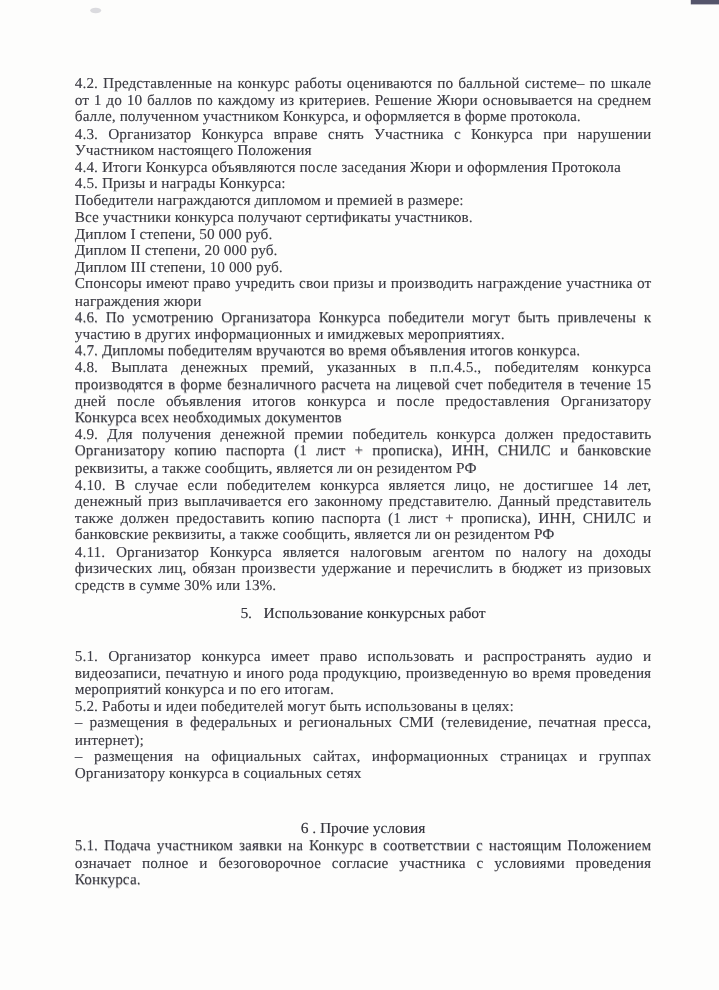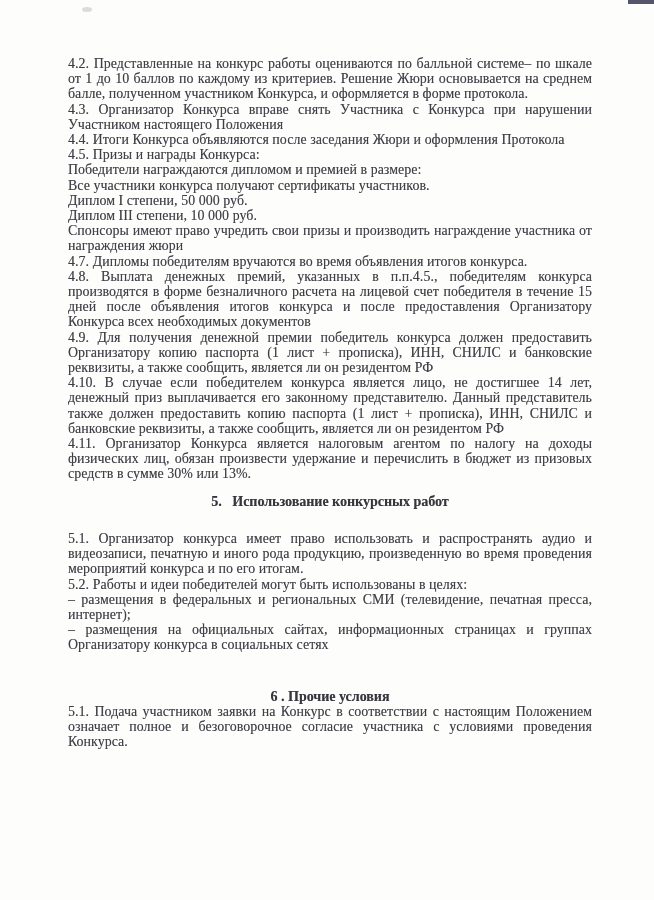--- a/index.html
+++ b/index.html
@@ -12,36 +12,36 @@
     width: 654px;
     height: 900px;
     background: #fdfdfc;
     overflow: hidden;
     font-family: "Liberation Serif", "DejaVu Serif", serif;
     color: #3e3e46;
   }
   .content {
     position: absolute;
     left: 68px;
-    top: 56px;
+    top: 68px;
     width: 524px;
   }
   .para {
     margin: 0;
     font-size: 13.8px;
     line-height: 15.2px;
     text-align: justify;
     letter-spacing: 0.1px;
     text-shadow: 0.2px 0.2px 0.5px rgba(62,62,70,0.45);
   }
   .heading {
     margin: 0;
     font-size: 14px;
     line-height: 15.2px;
-    font-weight: bold;
+    font-weight: normal;
     text-align: center;
     white-space: pre;
     color: #36363e;
     text-shadow: 0.2px 0.2px 0.5px rgba(54,54,62,0.5);
   }
   .heading-5 { margin-top: 12px; margin-bottom: 22px; }
   .heading-6 { margin-top: 36px; }
   .corner-mark {
     position: absolute;
     top: 0;
@@ -68,22 +68,24 @@
   <div class="speck"></div>
 
   <div class="content">
     <p class="para">4.2. Представленные на конкурс работы оцениваются по балльной системе– по шкале от 1 до 10 баллов по каждому из критериев. Решение Жюри основывается на среднем балле, полученном участником Конкурса, и оформляется в форме протокола.</p>
     <p class="para">4.3. Организатор Конкурса вправе снять Участника с Конкурса при нарушении Участником настоящего Положения</p>
     <p class="para">4.4. Итоги Конкурса объявляются после заседания Жюри и оформления Протокола</p>
     <p class="para">4.5. Призы и награды Конкурса:</p>
     <p class="para">Победители награждаются дипломом и премией в размере:</p>
     <p class="para">Все участники конкурса получают сертификаты участников.</p>
     <p class="para">Диплом I степени, 50 000 руб.</p>
+    <p class="para">Диплом II степени, 20 000 руб.</p>
     <p class="para">Диплом III степени, 10 000 руб.</p>
     <p class="para">Спонсоры имеют право учредить свои призы и производить награждение участника от награждения жюри</p>
+    <p class="para">4.6. По усмотрению Организатора Конкурса победители могут быть привлечены к участию в других информационных и имиджевых мероприятиях.</p>
     <p class="para">4.7. Дипломы победителям вручаются во время объявления итогов конкурса.</p>
     <p class="para">4.8. Выплата денежных премий, указанных в п.п.4.5., победителям конкурса производятся в форме безналичного расчета на лицевой счет победителя в течение 15 дней после объявления итогов конкурса и после предоставления Организатору Конкурса всех необходимых документов</p>
     <p class="para">4.9. Для получения денежной премии победитель конкурса должен предоставить Организатору копию паспорта (1 лист + прописка), ИНН, СНИЛС и банковские реквизиты, а также сообщить, является ли он резидентом РФ</p>
     <p class="para">4.10. В случае если победителем конкурса является лицо, не достигшее 14 лет, денежный приз выплачивается его законному представителю. Данный представитель также должен предоставить копию паспорта (1 лист + прописка), ИНН, СНИЛС и банковские реквизиты, а также сообщить, является ли он резидентом РФ</p>
     <p class="para">4.11. Организатор Конкурса является налоговым агентом по налогу на доходы физических лиц, обязан произвести удержание и перечислить в бюджет из призовых средств в сумме 30% или 13%.</p>
 
     <h3 class="heading heading-5">5.   Использование конкурсных работ</h3>
 
     <p class="para">5.1. Организатор конкурса имеет право использовать и распространять аудио и видеозаписи, печатную и иного рода продукцию, произведенную во время проведения мероприятий конкурса и по его итогам.</p>
     <p class="para">5.2. Работы и идеи победителей могут быть использованы в целях:</p>

